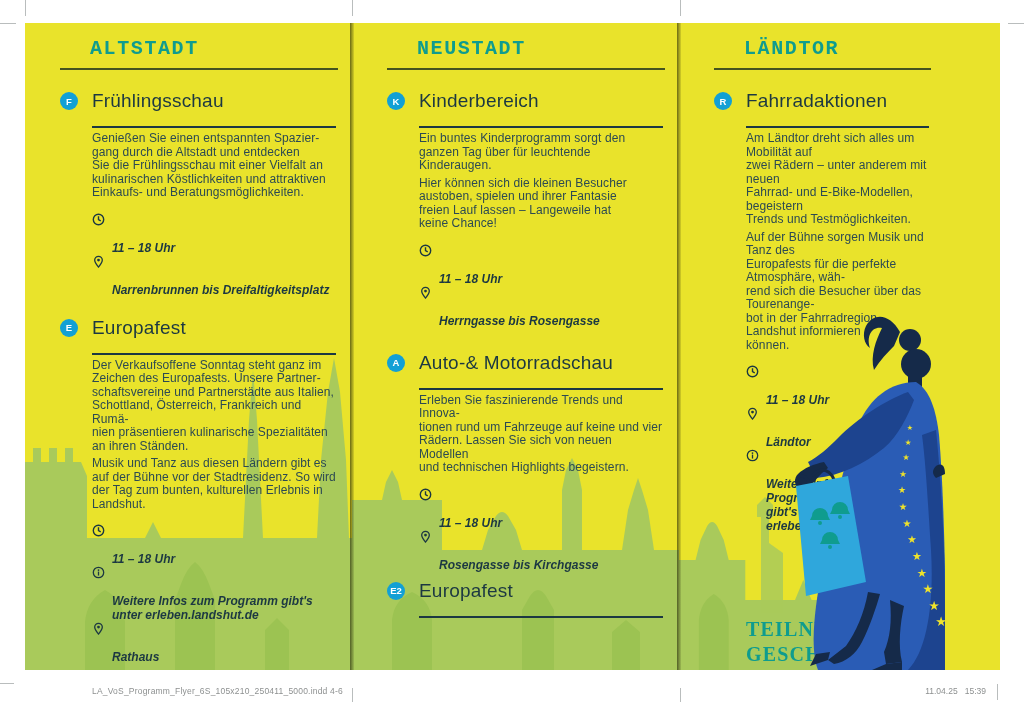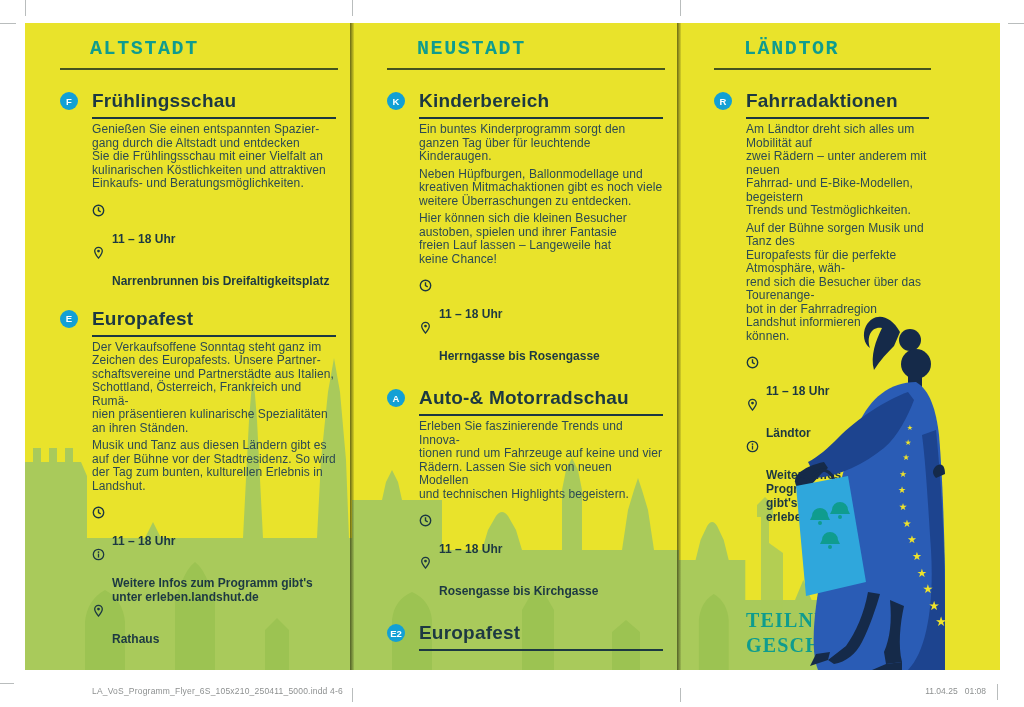--- a/index.html
+++ b/index.html
@@ -28,31 +28,31 @@
   }
   .panel-rule{height:2px;background:var(--rule);margin-top:8px;}
 
   .ev{position:relative;margin:20px 2px 0 32px;}
   .badge{
     position:absolute;left:-32px;top:2px;width:18px;height:18px;border-radius:50%;
     background:var(--blue);color:#fff;font-weight:bold;font-size:9.5px;
     display:flex;align-items:center;justify-content:center;letter-spacing:0;
   }
   .ev-title{
-    font-size:19px;font-weight:bold;color:var(--ink);
-    padding-bottom:5px;border-bottom:2px solid var(--ink);letter-spacing:.2px;
+    font-size:19px;font-weight:normal;color:var(--ink);
+    padding-bottom:14px;border-bottom:2px solid var(--ink);letter-spacing:.2px;
   }
   .ev p{
     white-space:pre-line;font-size:12px;line-height:13.5px;
     color:var(--body);margin:4px 0 0 0;letter-spacing:.1px;
   }
   .meta{margin-top:13px;}
   .meta-row{
     position:relative;padding-left:20px;font-size:12px;font-weight:bold;
-    color:var(--ink);line-height:14px;white-space:pre-line;margin-top:0;
+    color:var(--ink);line-height:14px;white-space:pre-line;margin-top:0;font-style:italic;
   }
   .meta-ic{position:absolute;left:0;top:0;width:13px;height:13px;}
   .meta-ic svg{display:block;width:13px;height:13px;}
 
   
   .teil-title{
     font-family:"Liberation Serif",serif;font-weight:bold;color:var(--teal);
     font-size:20px;line-height:25px;letter-spacing:1.2px;white-space:pre-line;
     margin:84px 0 0 32px;
   }
@@ -168,23 +168,20 @@
     </svg>
     <div class="panel-inner">
       <div class="panel-title">NEUSTADT</div>
       <div class="panel-rule"></div>
 
       <div class="ev">
         <div class="badge">K</div>
         <div class="ev-title">Kinderbereich</div>
         <p>Ein buntes Kinderprogramm sorgt den
 ganzen Tag über für leuchtende Kinderaugen.</p>
-        <p>Neben Hüpfburgen, Ballonmodellage und
-kreativen Mitmachaktionen gibt es noch viele
-weitere Überraschungen zu entdecken.</p>
         <p>Hier können sich die kleinen Besucher
 austoben, spielen und ihrer Fantasie
 freien Lauf lassen – Langeweile hat
 keine Chance!</p>
         <div class="meta">
           <div class="meta-row">
             <span class="meta-ic"><svg viewBox="0 0 14 14">
                   <circle cx="7" cy="7" r="5.6" fill="none" stroke="var(--ink)" stroke-width="1.5"></circle>
                   <path d="M7 3.6 V7 L9.4 8.4" fill="none" stroke="var(--ink)" stroke-width="1.5"></path>
                 </svg></span>
@@ -218,21 +215,21 @@
           <div class="meta-row">
             <span class="meta-ic"><svg viewBox="0 0 14 14">
                   <path d="M7 1.4 C4.7 1.4 2.9 3.2 2.9 5.5 C2.9 8.4 7 13 7 13 C7 13 11.1 8.4 11.1 5.5 C11.1 3.2 9.3 1.4 7 1.4 Z" fill="none" stroke="var(--ink)" stroke-width="1.4"></path>
                   <circle cx="7" cy="5.5" r="1.5" fill="var(--ink)"></circle>
                 </svg></span>
             <span>Rosengasse bis Kirchgasse</span>
           </div>
         </div>
       </div>
 
-      <div class="ev" style="margin-top:24px;">
+      <div class="ev" style="margin-top:8px;">
         <div class="badge">E2</div>
         <div class="ev-title">Europafest</div>
 
       </div>
     </div>
   </div>
 
   <div class="panel p3">
     <svg class="skyline" viewBox="0 0 321 200" width="321" height="200" preserveAspectRatio="none">
       <path fill="var(--green1)" d="M0,90 L20,90 L26,70 L34,56 Q40,48 46,56 L54,70 L60,90 L80,90
@@ -352,21 +349,21 @@
     </svg>
   </div>
 
   <div class="fold f1"></div>
   <div class="fold f2"></div>
 </div>
 
 <div class="slug">LA_VoS_Programm_Flyer_6S_105x210_250411_5000.indd   4-6</div>
 <div class="slug-right">
   <span>11.04.25</span>&nbsp;&nbsp;
-  <span>01:08</span>
+  <span>15:39</span>
 </div>
 <div class="crop" style="left:25px;top:0;width:1px;height:16px;"></div>
 <div class="crop" style="left:352px;top:0;width:1px;height:16px;"></div>
 <div class="crop" style="left:680px;top:0;width:1px;height:16px;"></div>
 <div class="crop" style="left:0;top:23px;width:16px;height:1px;"></div>
 <div class="crop" style="left:1008px;top:23px;width:16px;height:1px;"></div>
 <div class="crop" style="left:352px;top:688px;width:1px;height:14px;"></div>
 <div class="crop" style="left:680px;top:688px;width:1px;height:14px;"></div>
 <div class="crop" style="left:997px;top:684px;width:1px;height:16px;"></div>
 <div class="crop" style="left:0;top:683px;width:14px;height:1px;"></div>

